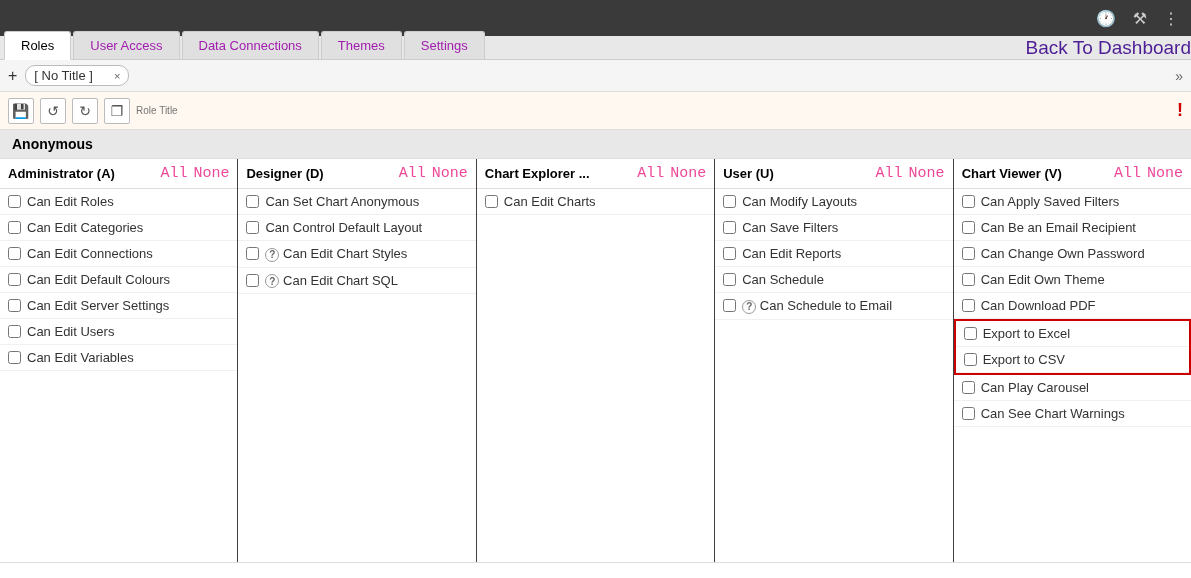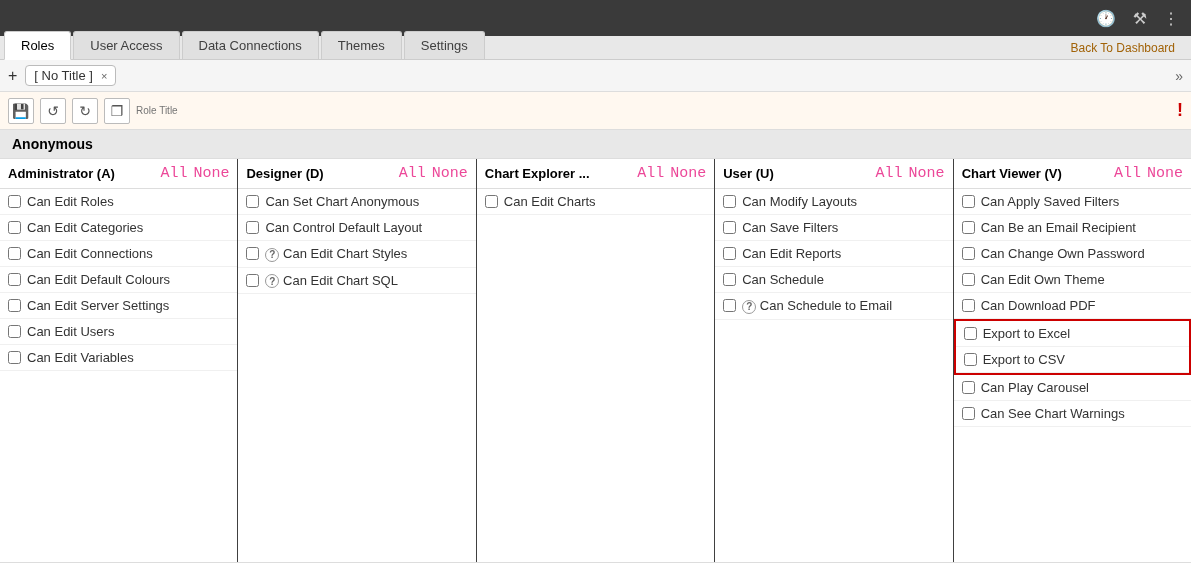--- a/index.html
+++ b/index.html
@@ -27,57 +27,57 @@
       border-bottom: 1px solid #ccc;
       position: relative;
     }
     .nav-tab {
       padding: 6px 16px;
       border: 1px solid #ccc;
       border-bottom: none;
       background: #e0e0e0;
       cursor: pointer;
       font-size: 13px;
-      color: #404040;
+      color: #a21caf;
       margin-right: 2px;
       border-radius: 3px 3px 0 0;
     }
     .nav-tab.active {
       background: #fff;
       border-bottom: 1px solid #fff;
       margin-bottom: -1px;
       color: #000;
     }
     .back-to-dashboard {
       position: absolute;
-      right: 16px;
+      right: 0;
       top: 50%;
       transform: translateY(-50%);
-      color: #a16207;
+      color: #4c1d95;
       cursor: pointer;
-      font-size: 12px;
+      font-size: 19px;
       text-decoration: none;
     }
 
     
     .role-bar {
       background: #f5f5f5;
       height: 32px;
       display: flex;
       align-items: center;
       padding: 0 8px;
       border-bottom: 1px solid #ddd;
       gap: 4px;
     }
     .role-bar-plus {
       font-size: 16px; color: #333; margin-right: 4px; cursor: pointer;
     }
     .role-tab {
-      display: flex; align-items: center; gap: 8px;
-      background: #fff; border: 1px solid #bbb; border-radius: 4px;
+      display: flex; align-items: center; gap: 21px;
+      background: #fff; border: 1px solid #bbb; border-radius: 10px;
       padding: 2px 8px; font-size: 13px; color: #333; cursor: pointer;
     }
     .role-tab-close { color: #666; font-size: 11px; cursor: pointer; }
     .role-bar-end { margin-left: auto; color: #666; font-size: 14px; }
 
     
     .input-bar {
       background: #fff8f0;
       height: 38px;
       display: flex;

